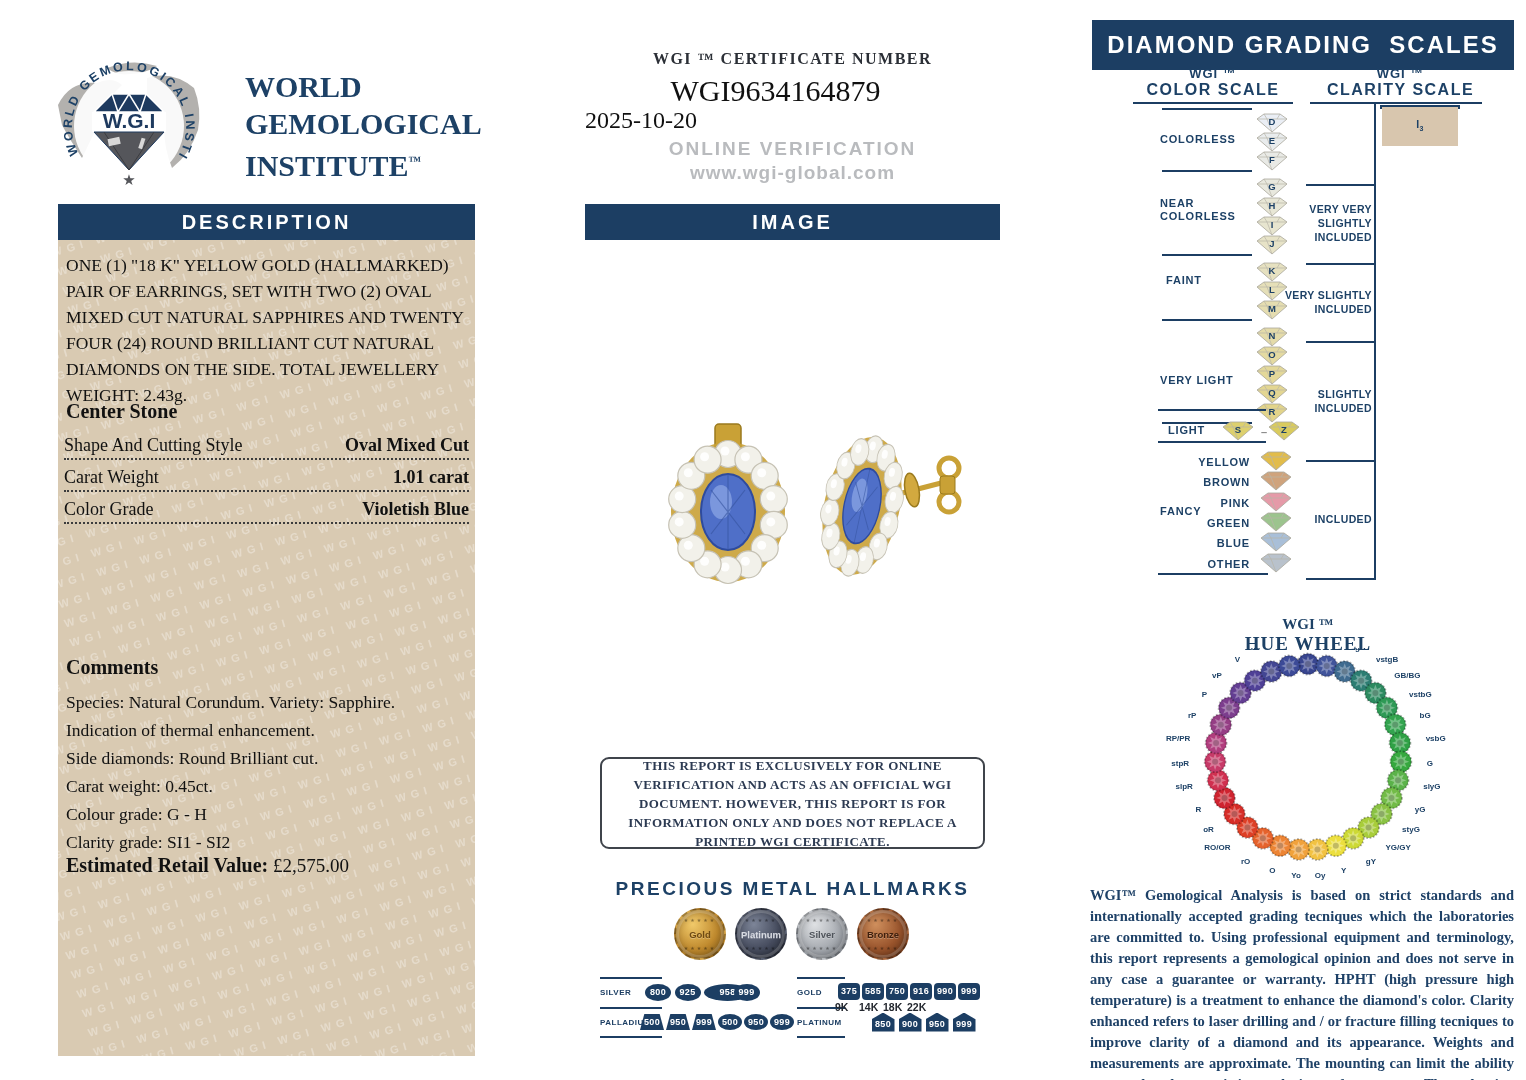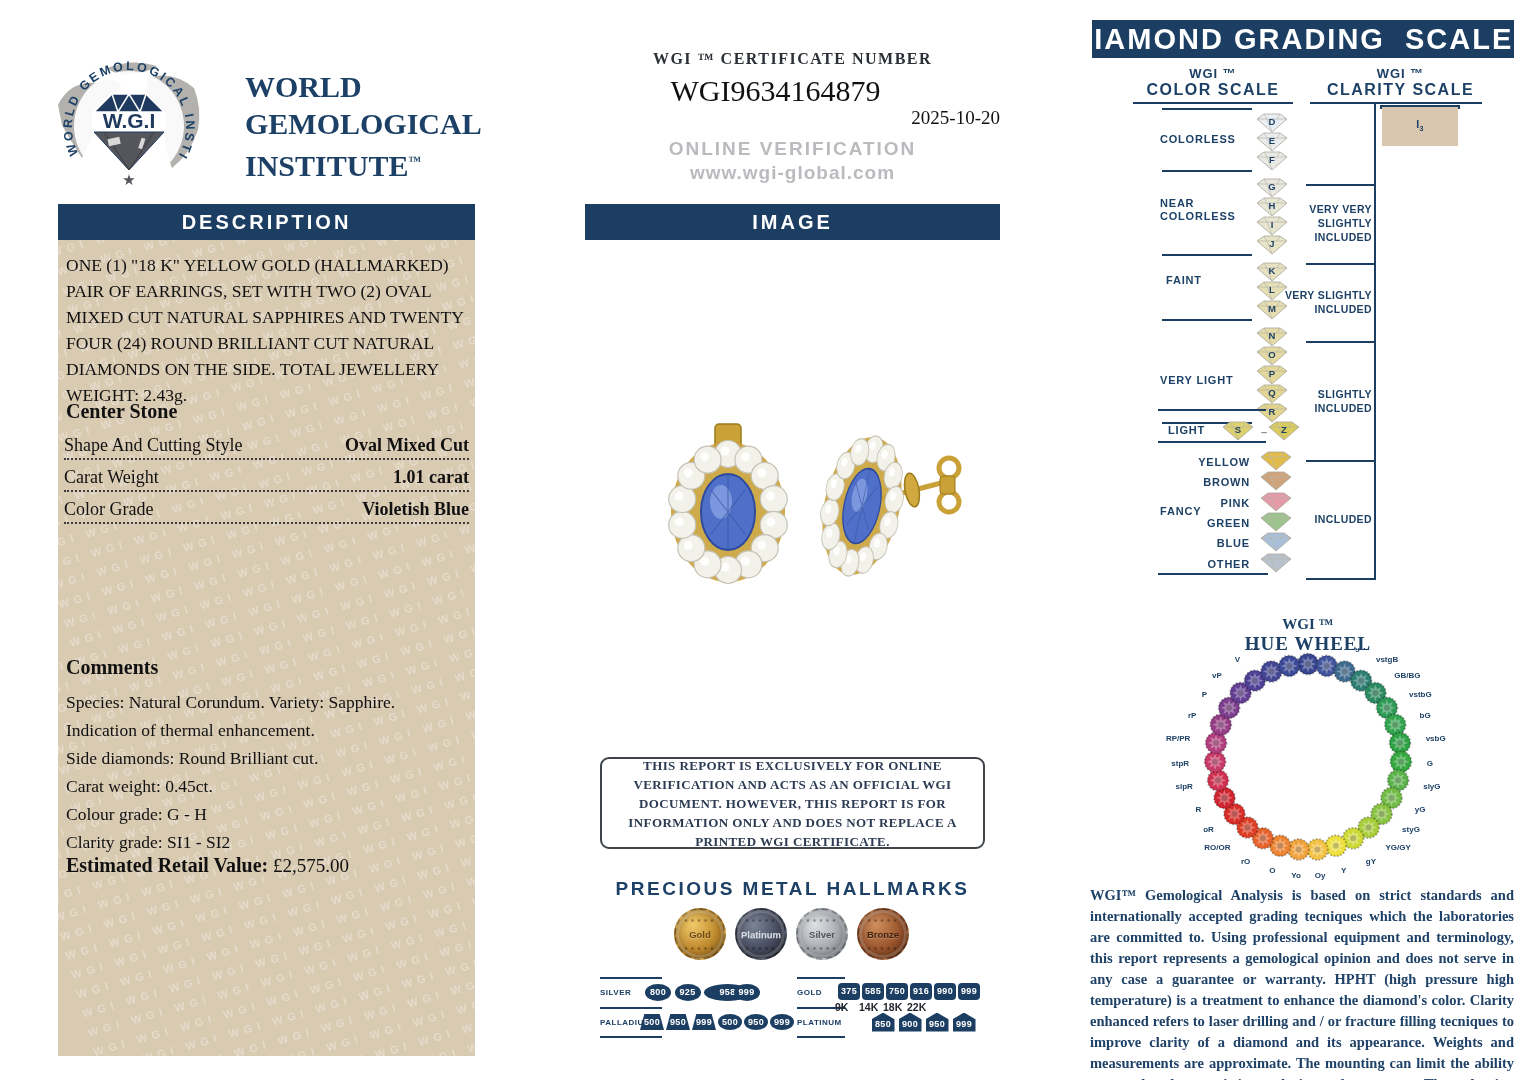--- a/index.html
+++ b/index.html
@@ -7,21 +7,21 @@
         font-family:"Liberation Sans",sans-serif;}
   .abs{position:absolute;}
   .bar{position:absolute;background:#1c3e63;color:#fff;display:flex;align-items:center;justify-content:center;
        font-weight:bold;letter-spacing:3px;font-family:"Liberation Sans",sans-serif;}
   
   .org-title{position:absolute;left:245px;top:68px;width:235px;font-family:"Liberation Serif",serif;
              font-weight:bold;font-size:30px;line-height:37px;color:#1d4166;}
   .org-title sup{font-size:13px;}
   .desc-bar{left:58px;top:204px;width:417px;height:36px;font-size:20px;}
   .img-bar{left:585px;top:204px;width:415px;height:36px;font-size:20px;}
-  .grade-bar{left:1092px;top:20px;width:422px;height:38px;font-size:29px;letter-spacing:2px;white-space:pre;}
+  .grade-bar{left:1092px;top:20px;width:422px;height:50px;font-size:24px;letter-spacing:2px;white-space:pre;}
   .beige{position:absolute;left:58px;top:240px;width:417px;height:816px;background:#d9cab2;overflow:hidden;}
   .wm{position:absolute;left:-80px;top:-120px;width:700px;transform:rotate(-16deg);opacity:.55;pointer-events:none;}
   .wm-line{white-space:nowrap;font:bold 11px "Liberation Sans",sans-serif;letter-spacing:5px;
            line-height:20px;color:rgba(255,255,255,0.6);}
   .panel-content{position:absolute;left:0;top:0;width:100%;height:100%;}
   .desc-text{position:absolute;left:8px;top:12px;width:402px;font-family:"Liberation Serif",serif;
              font-size:17.5px;line-height:26px;color:#111;margin:0;}
   .cs-head{position:absolute;left:8px;font-family:"Liberation Serif",serif;font-weight:bold;font-size:20px;color:#111;margin:0;}
   .cs-rows{position:absolute;left:6px;top:188px;width:405px;}
   .cs-row{display:flex;justify-content:space-between;align-items:flex-end;height:28px;
@@ -29,22 +29,22 @@
   .cs-row .val{font-weight:bold;}
   .cm-lines{position:absolute;left:8px;top:448px;width:402px;font-family:"Liberation Serif",serif;
             font-size:17.5px;line-height:28px;color:#111;}
   .retail{position:absolute;left:8px;top:614px;font-family:"Liberation Serif",serif;font-size:19px;color:#111;margin:0;}
   .retail b{font-size:20px;}
   
   .cert-label{position:absolute;left:585px;top:50px;width:415px;text-align:center;
               font-family:"Liberation Serif",serif;font-weight:bold;font-size:16px;letter-spacing:1.5px;color:#2b2f36;}
   .cert-number{position:absolute;left:568px;top:74px;width:415px;text-align:center;
                font-family:"Liberation Serif",serif;font-size:30px;color:#101010;}
-  .cert-date{position:absolute;left:585px;top:107px;width:415px;text-align:right;
-             font-family:"Liberation Serif",serif;font-size:19px;color:#101010;}
+  .cert-date{position:absolute;left:585px;top:107px;width:415px;text-align:left;
+             font-family:"Liberation Serif",serif;font-size:24px;color:#101010;}
   .verif1{position:absolute;left:585px;top:138px;width:415px;text-align:center;
           font-weight:bold;font-size:19px;letter-spacing:2px;color:#b9bbbe;}
   .verif2{position:absolute;left:585px;top:162px;width:415px;text-align:center;
           font-weight:bold;font-size:19px;letter-spacing:1px;color:#b9bbbe;}
   .disclaimer{position:absolute;left:600px;top:757px;width:385px;height:92px;border:2px solid #3f444b;border-radius:9px;
               box-sizing:border-box;display:flex;align-items:center;justify-content:center;padding:6px 18px;}
   .disclaimer span{font-family:"Liberation Serif",serif;font-weight:bold;font-size:13px;line-height:19px;
                    letter-spacing:.4px;color:#2c3a52;text-align:center;}
   .hm-title{position:absolute;left:585px;top:878px;width:415px;text-align:center;
             font-weight:bold;font-size:19px;letter-spacing:2.5px;color:#1d4166;}

